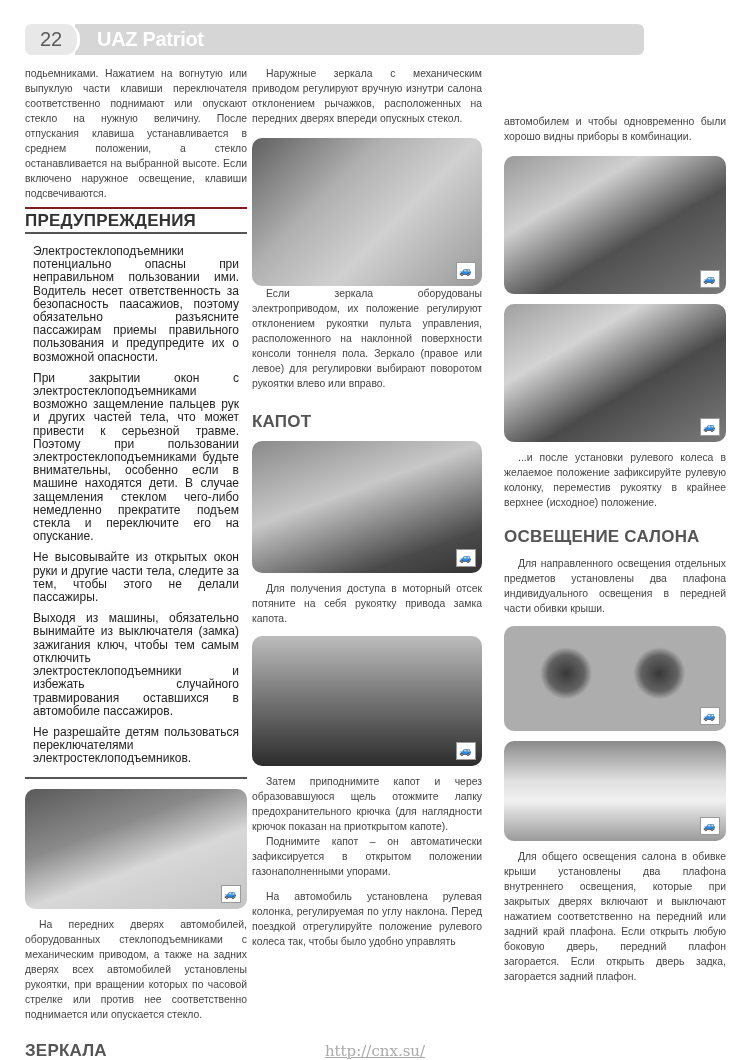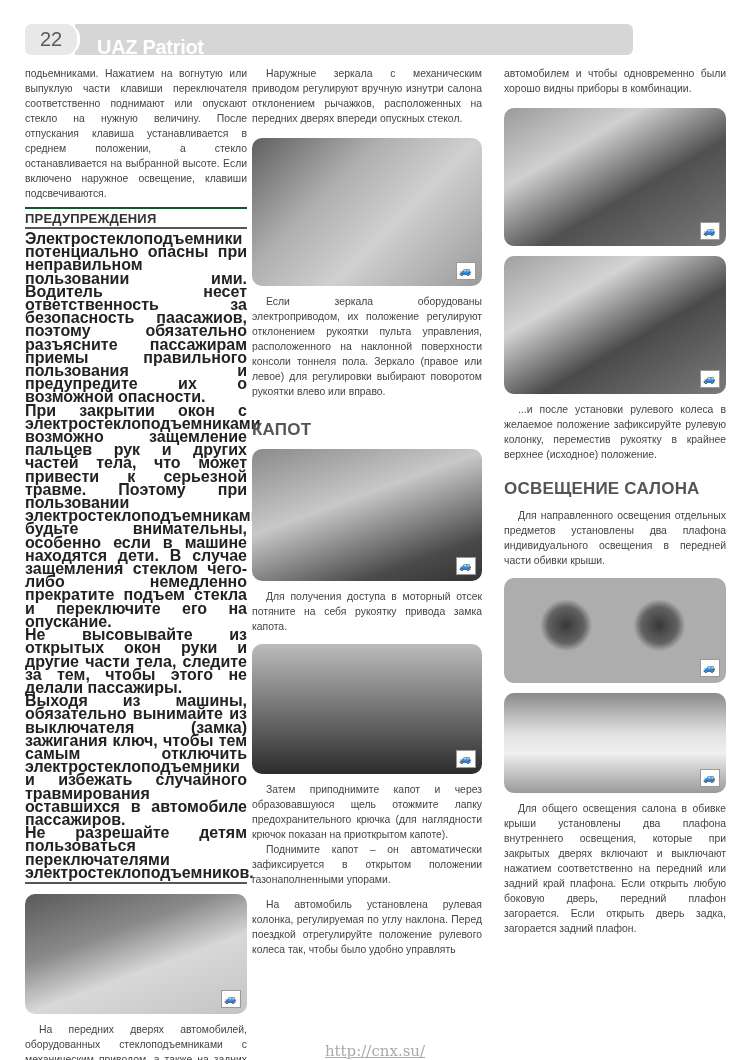--- a/index.html
+++ b/index.html
@@ -1,29 +1,29 @@
 <!DOCTYPE html>
 <html><head>
 <meta charset="utf-8">
 <style>
   html,body{margin:0;padding:0;background:#fff;}
   body{width:750px;height:1060px;position:relative;overflow:hidden;font-family:"Liberation Sans",sans-serif;color:#3a3a3a;}
-  .header{position:absolute;left:25px;top:24px;width:608px;height:31px;}
+  .header{position:absolute;left:25px;top:24px;width:608px;height:31px;padding-left:11px;}
   .hdr-bar{position:absolute;left:50px;top:0;right:0;height:31px;background:#d6d6d6;border-radius:0 6px 6px 0;}
   .hdr-num{position:absolute;left:0;top:0;width:52px;height:31px;background:#e8e8e8;border-radius:6px 14px 14px 6px;border-right:3px solid #fff;font-size:20px;line-height:31px;text-align:center;color:#5a5a5a;z-index:2;}
-  .hdr-title{position:absolute;left:72px;top:8px;line-height:31px;font-size:20px;font-weight:bold;color:#fff;z-index:2;letter-spacing:-0.3px;}
+  .hdr-title{position:absolute;left:72px;top:0;line-height:31px;font-size:20px;font-weight:bold;color:#fff;z-index:2;letter-spacing:-0.3px;}
   .col{position:absolute;top:66px;}
   .c1{left:25px;width:222px;}
   .c2{left:252px;width:230px;}
-  .c3{left:504px;width:222px;}
+  .c3{left:504px;width:222px;margin-top:48px;}
   p.t{margin:0;font-size:10.4px;line-height:15px;text-align:justify;color:#444;}
   p.t.ind{text-indent:14px;}
-  .warn-head{border-top:2px solid #14532d;border-bottom:2px solid #555;font-weight:bold;font-size:13px;padding:2px 0 1px;margin-top:6px;color:#333;letter-spacing:0.2px;}
+  .warn-head{border-top:2px solid #7f1d1d;border-bottom:2px solid #555;font-weight:bold;font-size:17px;padding:2px 0 1px;margin-top:6px;color:#333;letter-spacing:0.2px;}
   .warn-body{border-bottom:2px solid #555;padding:3px 0 3px;}
-  .warn-body p{margin:0;font-size:16px;line-height:13.2px;font-weight:bold;text-align:justify;color:#222;}
+  .warn-body p{margin:8px;font-size:12px;line-height:13.2px;font-weight:normal;text-align:justify;color:#222;}
   .sec-title{font-size:17px;color:#555;margin:0;line-height:22px;letter-spacing:0.2px;}
   .photo{position:relative;border-radius:10px;overflow:hidden;background:linear-gradient(135deg,#9a9a9a,#cfcfcf 45%,#777);}
   .cam{position:absolute;right:6px;bottom:6px;width:18px;height:16px;background:#fff;border:1px solid #999;font-size:10px;line-height:16px;text-align:center;color:#000;}
   .footer{position:absolute;left:0;right:0;top:1042px;text-align:center;font-family:"DejaVu Serif",serif;font-size:15px;color:#aaa;text-decoration:underline;}
 </style>
 </head>
 <body>
 
 <div class="header">
   <div class="hdr-num">22</div>
@@ -50,21 +50,21 @@
     <span class="cam">🚙</span>
   </div>
   <p class="t ind" style="margin-top:6px;">Положение внутреннего зеркала заднего вида регулируют, поворачивая в нужную сторону корпус зеркала на шарнире кронштейна.</p>
 </div>
 
 <div class="col c2">
   <p class="t ind">Наружные зеркала с механическим приводом регулируют вручную изнутри салона отклонением рычажков, расположенных на передних дверях впереди опускных стекол.</p>
   <div class="photo" style="height:148px;margin-top:12px;background:linear-gradient(135deg,#606060 0%,#b0b0b0 35%,#d0d0d0 60%,#9a9a9a 100%);">
     <span class="cam">🚙</span>
   </div>
-  <p class="t ind" style="margin-top:8px;">Если зеркала оборудованы электроприводом, их положение регулируют отклонением рукоятки пульта управления, расположенного на наклонной поверхности консоли тоннеля пола. Зеркало (правое или левое) для регулировки выбирают поворотом рукоятки влево или вправо.</p>
+  <p class="t ind" style="margin-top:0;">Если зеркала оборудованы электроприводом, их положение регулируют отклонением рукоятки пульта управления, расположенного на наклонной поверхности консоли тоннеля пола. Зеркало (правое или левое) для регулировки выбирают поворотом рукоятки влево или вправо.</p>
   <h2 class="sec-title" style="margin-top:20px;">КАПОТ</h2>
   <div class="photo" style="height:132px;margin-top:8px;background:linear-gradient(160deg,#8a8a8a 0%,#c8c8c8 40%,#4a4a4a 80%,#333 100%);">
     <span class="cam">🚙</span>
   </div>
   <p class="t ind" style="margin-top:8px;">Для получения доступа в моторный отсек потяните на себя рукоятку привода замка капота.</p>
   <div class="photo" style="height:130px;margin-top:10px;background:linear-gradient(180deg,#bcbcbc 0%,#7a7a7a 45%,#2c2c2c 100%);">
     <span class="cam">🚙</span>
   </div>
   <p class="t ind" style="margin-top:8px;">Затем приподнимите капот и через образовавшуюся щель отожмите лапку предохранительного крючка (для наглядности крючок показан на приоткрытом капоте).</p>
   <p class="t ind">Поднимите капот – он автоматически зафиксируется в открытом положении газонаполненными упорами.</p>

